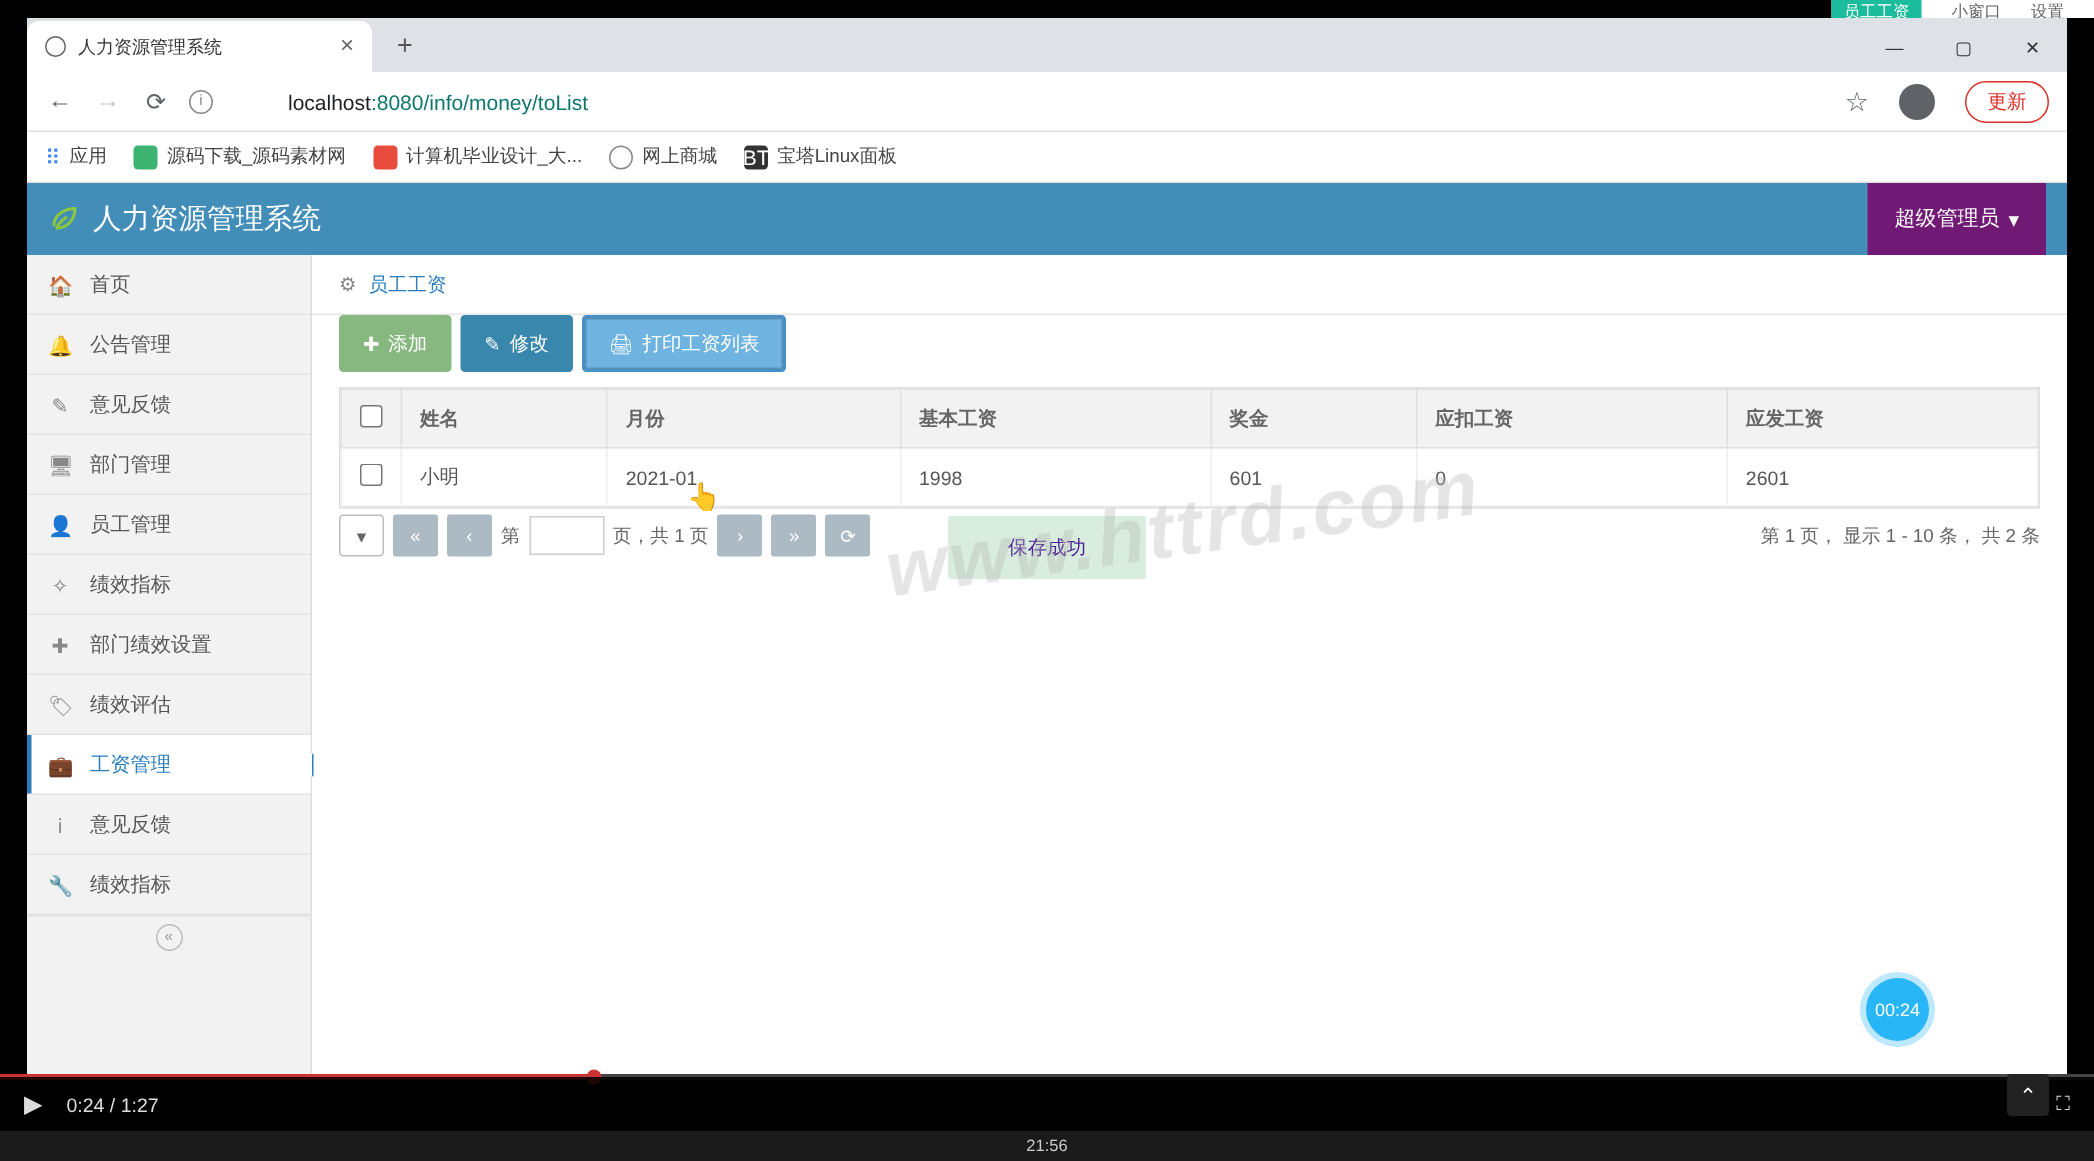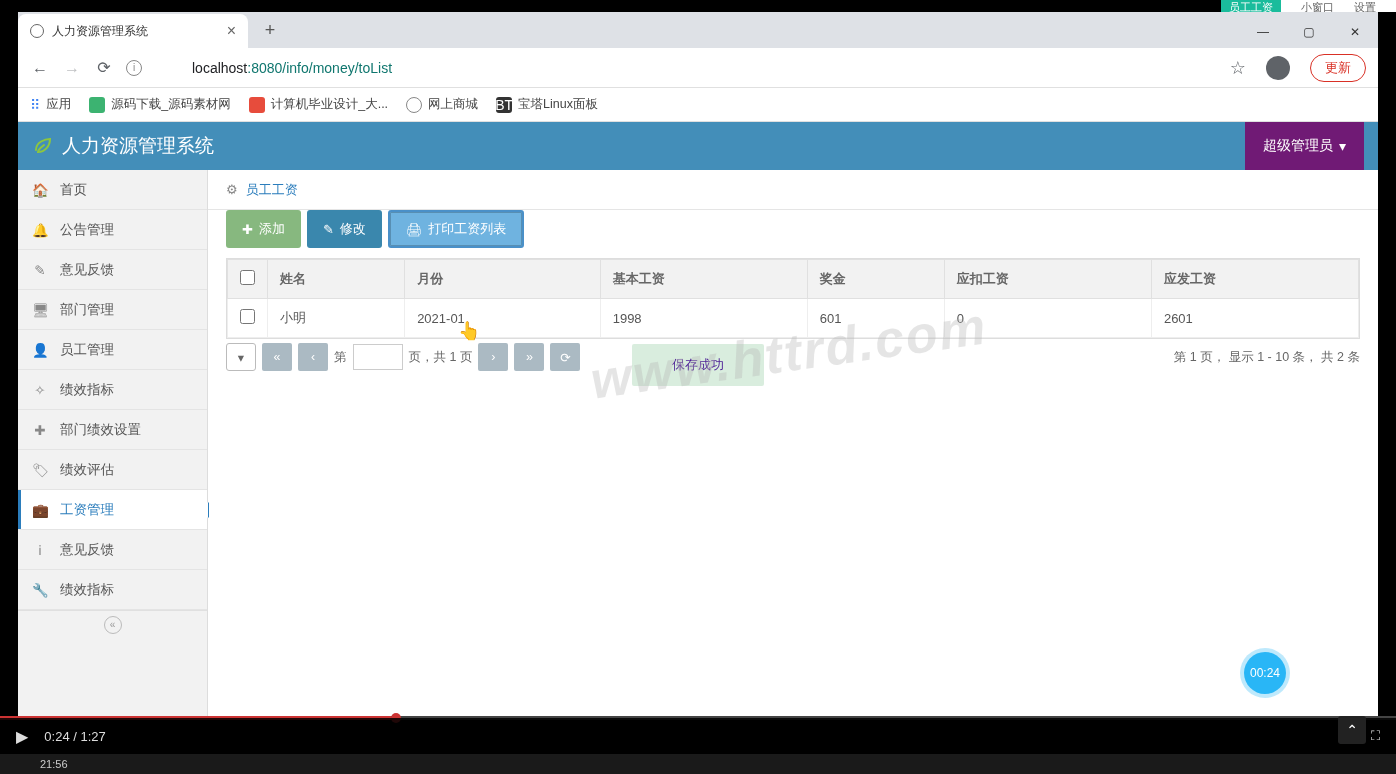--- a/index.html
+++ b/index.html
@@ -92,21 +92,21 @@
 .rec-bubble { position:absolute; right:110px; bottom:80px; width:42px; height:42px; border-radius:50%; background:#29b6f6; color:#fff; display:flex; align-items:center; justify-content:center; font-size:12px; box-shadow:0 0 0 4px rgba(41,182,246,.3); }
 
 
 .video-bar { position:absolute; left:0; right:0; bottom:20px; height:36px; background:rgba(0,0,0,.85); display:flex; align-items:center; padding:0 16px; gap:16px; color:#ddd; font-size:13px; }
 .video-bar .play { font-size:16px; }
 .progress { position:absolute; left:0; right:0; bottom:54px; height:4px; background:#444; }
 .progress .fill { height:100%; width:28%; background:#c33; }
 .progress .dot { position:absolute; left:28%; top:-3px; width:10px; height:10px; background:#c33; border-radius:50%; }
 
 
-.taskbar { position:absolute; left:0; right:0; bottom:0; height:20px; background:#1a1a1a; display:flex; align-items:center; justify-content:flex-start; padding:0 40px; color:#ccc; font-size:11px; gap:12px; }
+.taskbar { position:absolute; left:0; right:0; bottom:0; height:20px; background:#1a1a1a; display:flex; align-items:center; justify-content:center; padding:0 40px; color:#ccc; font-size:11px; gap:12px; }
 .expand-ico { position:absolute; right:30px; bottom:30px; width:28px; height:28px; background:#222; color:#fff; display:flex; align-items:center; justify-content:center; font-size:14px; border-radius:3px; }
 </style>
 </head>
 <body>
 
 <div class="os-top">
   <span class="rec">员工工资</span>
   <span>小窗口</span>
   <span>设置</span>
 </div>

